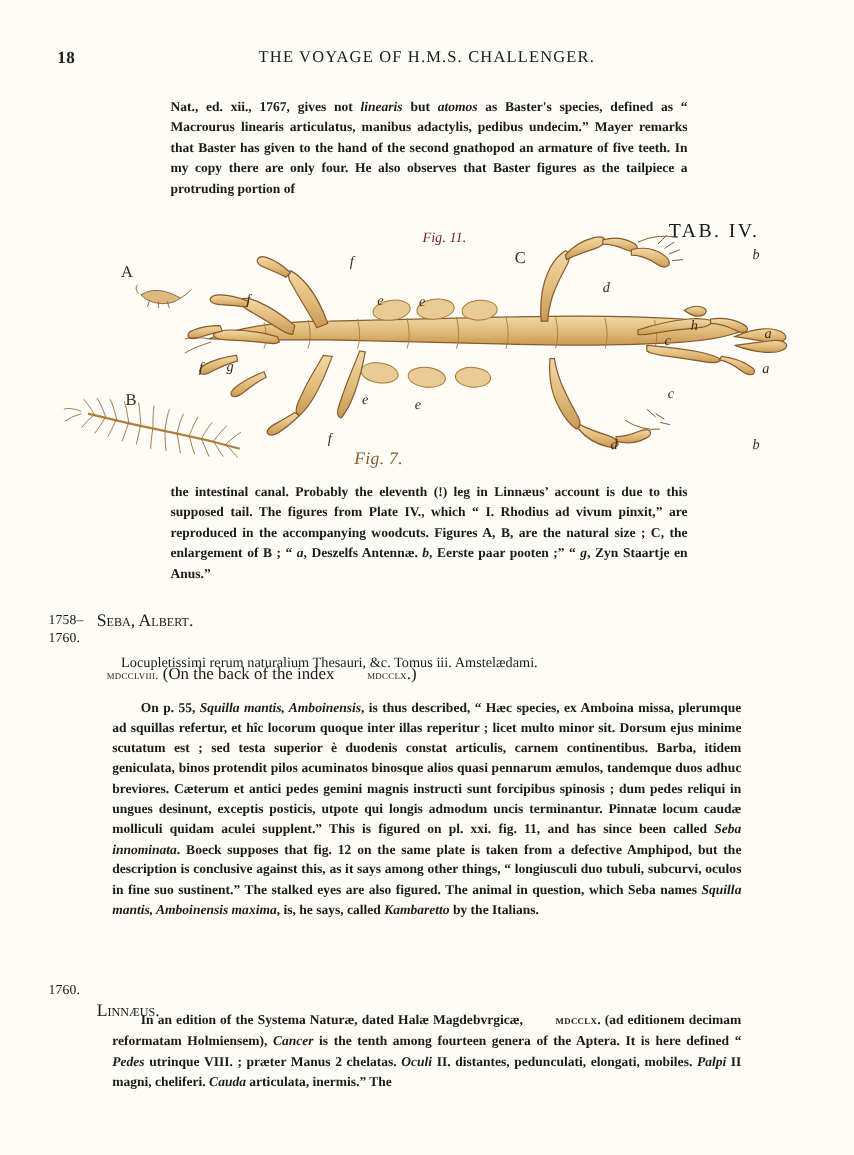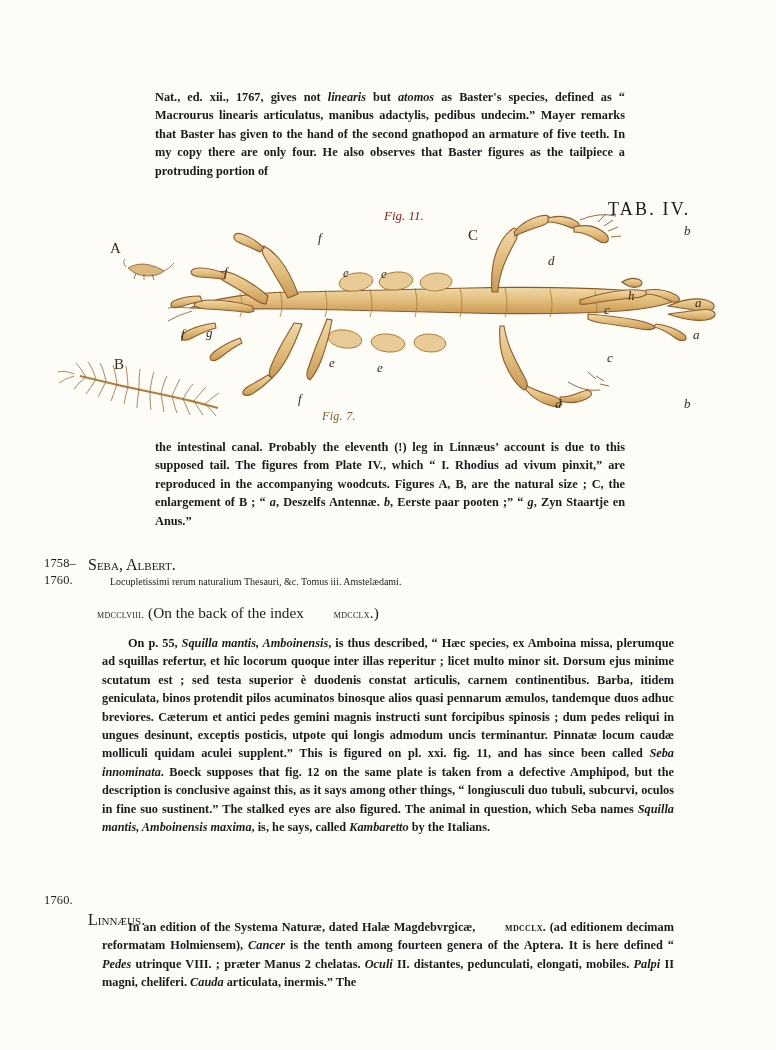--- a/index.html
+++ b/index.html
@@ -97,23 +97,23 @@
   }
   .seba-head {
     top: 556px;
   }
   .seba-date2 {
     top: 573px;
   }
   .seba-title {
     position: absolute;
     left: 110px;
-    top: 570px;
+    top: 590px;
     width: 520px;
-    font-size: 10px;
+    font-size: 13px;
     line-height: 24px;
   }
   .seba-title2 {
     position: absolute;
     left: 71px;
     top: 601px;
     width: 560px;
     font-size: 15.3px;
     line-height: 24px;
   }
@@ -141,21 +141,21 @@
     width: 700px;
     height: 236px;
   }
   .plate svg {
     display: block;
   }
   .fig-caption {
     position: absolute;
     left: 322px;
     top: 409px;
-    font-size: 12px;
+    font-size: 16px;
     font-style: italic;
     color: #8a5a2b;
     letter-spacing: 0.3px;
   }
   .fig-title {
     position: absolute;
     left: 384px;
     top: 208px;
     font-size: 13px;
     font-style: italic;
@@ -170,20 +170,24 @@
   .plate-letter.big {
     font-size: 15px;
     font-style: normal;
   }
 </style>
 </head>
 <body>
 
 <div class="page">
 
+  <div class="head-row">
+    <div class="folio">18</div>
+    <div class="running-title">The Voyage of H.M.S. Challenger.</div>
+  </div>
 
   <div class="para para-top">Nat., ed. xii., 1767, gives not <i>linearis</i> but <i>atomos</i> as Baster's species, defined as “ Macrourus linearis articulatus, manibus adactylis, pedibus undecim.”  Mayer remarks that Baster has given to the hand of the second gnathopod an armature of five teeth.  In my copy there are only four.  He also observes that Baster figures as the tailpiece a protruding portion of</div>
 
   <div class="tab-label">TAB. IV.</div>
 
   <div class="plate">
     <svg width="700" height="236" viewBox="0 0 700 236">
       <defs>
         <linearGradient id="bodyG" x1="0" y1="0" x2="0" y2="1">
           <stop offset="0%" stop-color="#f0d9a8"></stop>

